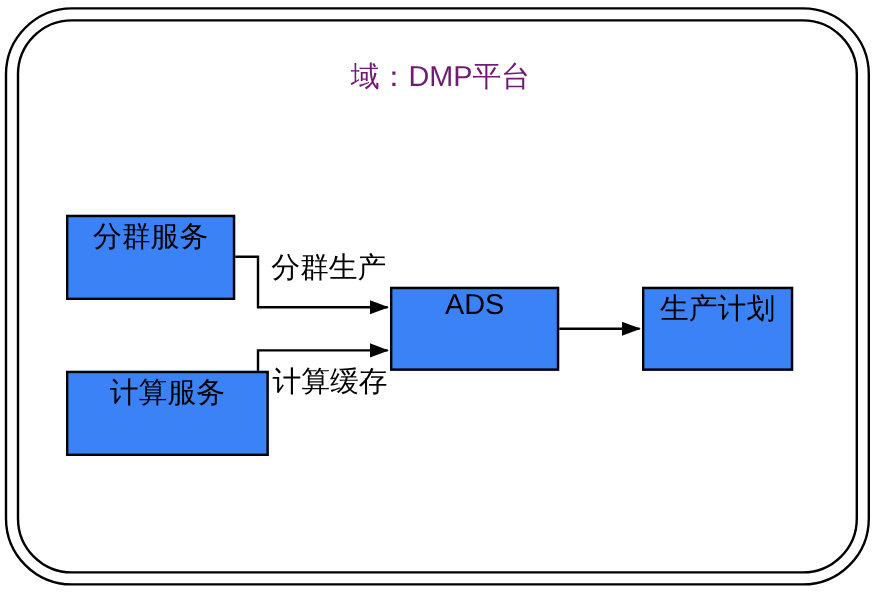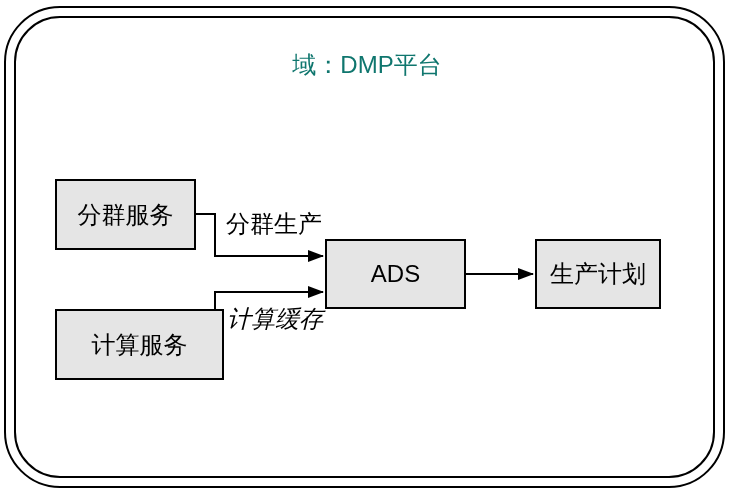--- a/index.html
+++ b/index.html
@@ -37,30 +37,29 @@
     border-radius: 46px;
   }
   .diagram-title {
     position: absolute;
     left: 0;
     top: 51px;
     width: 734px;
     text-align: center;
     font-size: 24px;
     line-height: 28px;
-    color: #0f766e;
+    color: #701a75;
     white-space: pre;
   }
   .node {
     position: absolute;
     border: 2px solid #000000;
-    background: #e5e5e5;
+    background: #3b82f6;
     box-sizing: border-box;
     display: flex;
-    align-items: center;
     justify-content: center;
     font-size: 24px;
     color: #000000;
   }
   .node-segment-service { left: 55px;  top: 179px; width: 141px; height: 71px; }
   .node-compute-service { left: 55px;  top: 309px; width: 169px; height: 71px; }
   .node-ads             { left: 325px; top: 239px; width: 141px; height: 70px; }
   .node-production-plan { left: 535px; top: 239px; width: 126px; height: 70px; }
   .connectors {
     position: absolute;
@@ -70,21 +69,21 @@
     height: 498px;
   }
   .edge-label {
     position: absolute;
     font-size: 24px;
     line-height: 24px;
     color: #000000;
     white-space: nowrap;
   }
   .edge-label-segment-production { left: 226px; top: 212px; }
-  .edge-label-compute-cache      { left: 227px; top: 307px; font-style: italic; }
+  .edge-label-compute-cache      { left: 227px; top: 307px; }
 </style>
 </head>
 <body>
 
 <div class="canvas">
 
   <div class="frame outer"></div>
   <div class="frame inner"></div>
 
   <div class="diagram-title">域：DMP平台</div>

